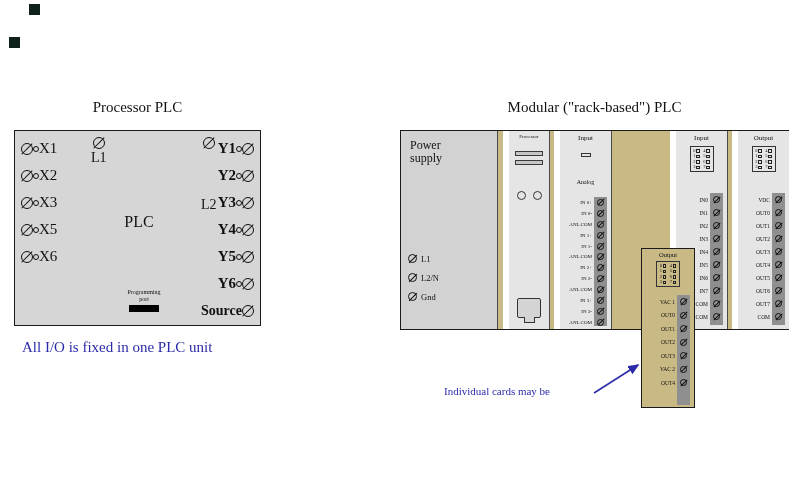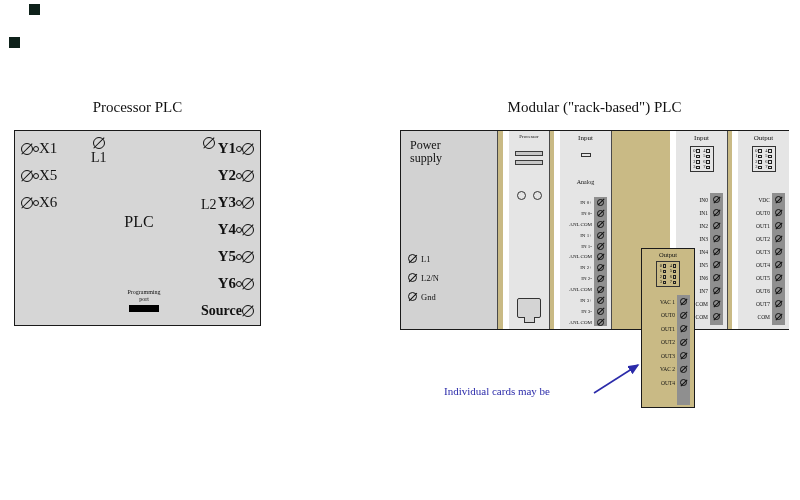--- a/index.html
+++ b/index.html
@@ -113,20 +113,30 @@
       <div>
 
       <div class="xrow">
           <span class="screw"></span>
           <span class="lamp"></span>
           <span>X1</span>
         </div>
           <div class="xrow">
           <span class="screw"></span>
           <span class="lamp"></span>
+          <span>X2</span>
+        </div>
+          <div class="xrow">
+          <span class="screw"></span>
+          <span class="lamp"></span>
+          <span>X3</span>
+        </div>
+          <div class="xrow">
+          <span class="screw"></span>
+          <span class="lamp"></span>
           <span>X5</span>
         </div>
           <div class="xrow">
           <span class="screw"></span>
           <span class="lamp"></span>
           <span>X6</span>
         </div>
         </div>
     </div>
 
@@ -180,20 +190,21 @@
     </div>
 
     <div class="abs" id="plc-label">PLC</div>
 
     <div class="abs" id="pport">
       <div>Programming port</div>
       <div class="pport-rect"></div>
     </div>
   </div>
 
+  <div class="abs" id="mono-caption">All I/O is fixed in one PLC unit</div>
 
   <div class="abs" id="mod-title">Modular ("rack-based") PLC</div>
 
   <div class="abs" id="rack">
 
     <div class="module" id="ps">
       <div class="abs" id="ps-label">Power supply</div>
       <div class="abs" id="ps-terms">
         <div>
 

